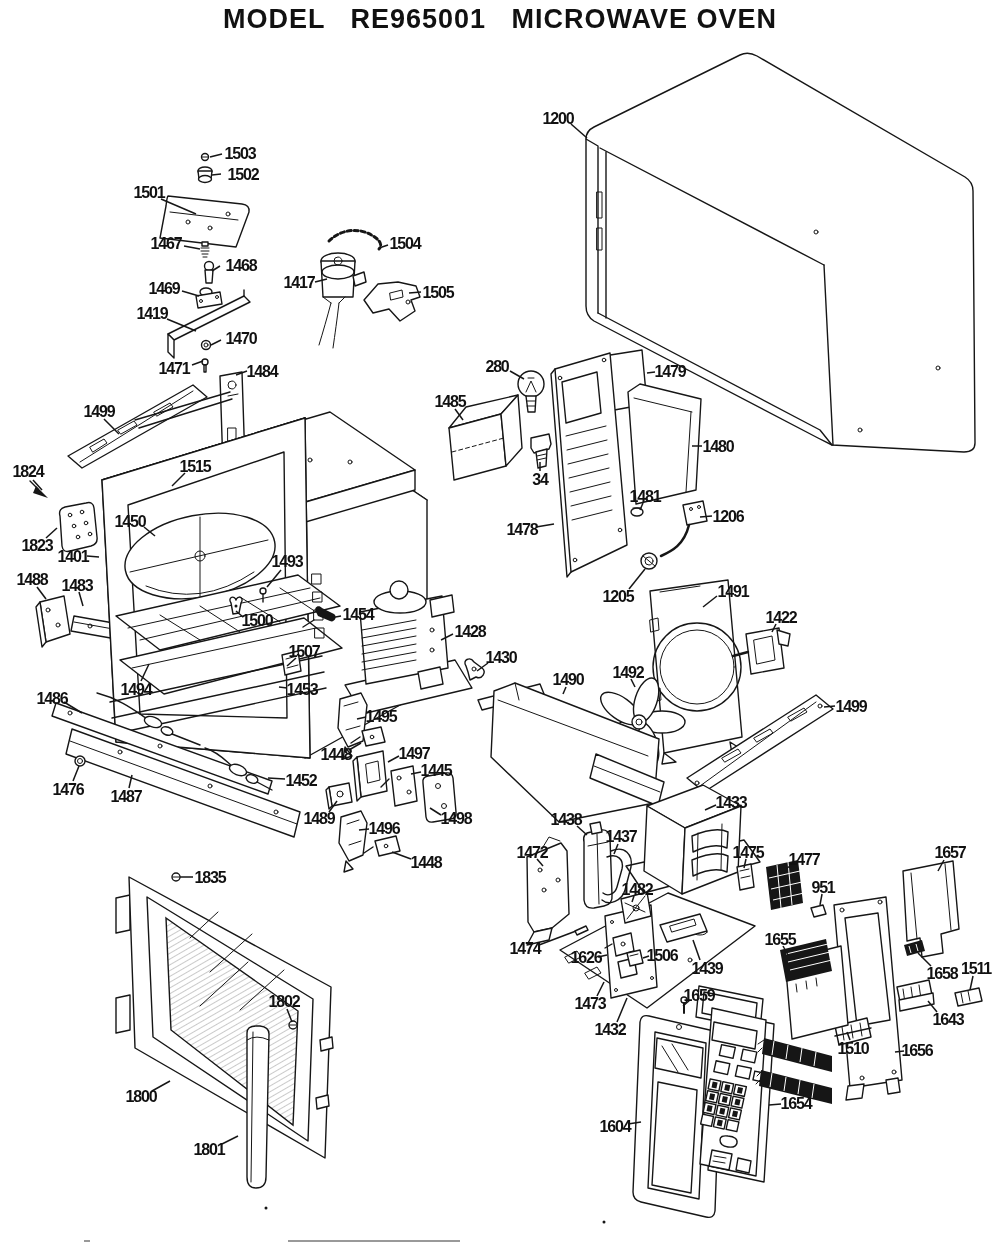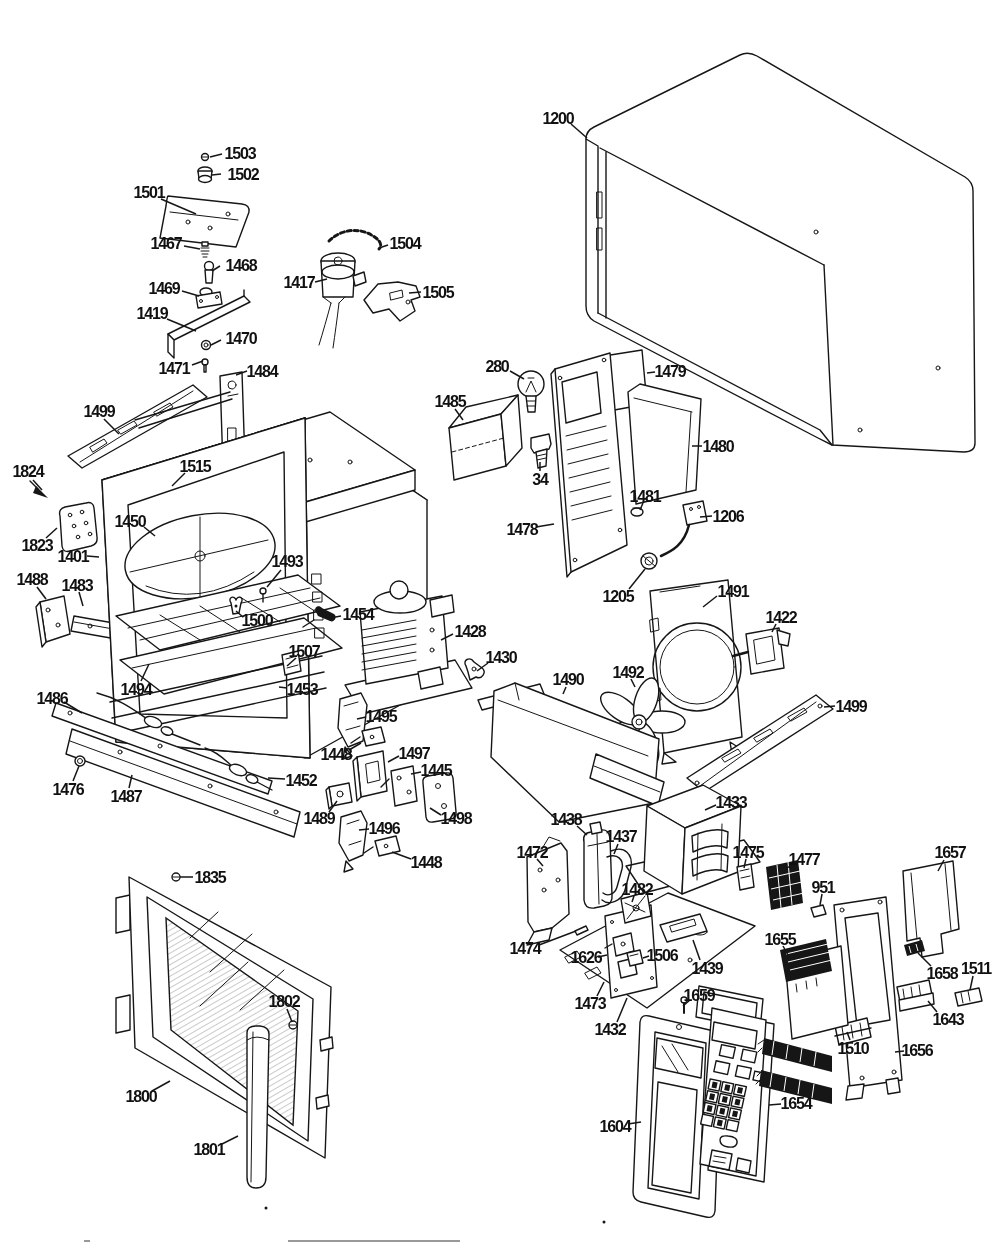--- a/index.html
+++ b/index.html
@@ -15,20 +15,21 @@
   .wt{fill:none;stroke:#ffffff;stroke-width:1;}
   .leader{stroke:#161616;stroke-width:1.5;fill:none;}
   .callout{font:bold 16px "Liberation Sans",sans-serif;letter-spacing:-1.2px;fill:#111;
            text-anchor:middle;}
   .faint{stroke:#999;stroke-width:2;}
 </style>
 </head>
 <body>
 
 <div id="page">
+  <div class="title">MODEL   RE965001   MICROWAVE OVEN</div>
 
   <svg width="1000" height="1243" viewBox="0 0 1000 1243">
     <defs>
       <pattern id="hatch" patternUnits="userSpaceOnUse" width="5" height="5" patternTransform="rotate(60)">
         <rect width="5" height="5" fill="#ffffff"></rect>
         <line x1="0" y1="0" x2="0" y2="5" stroke="#8a8a8a" stroke-width="0.9"></line>
       </pattern>
     </defs>
 
     <g>

